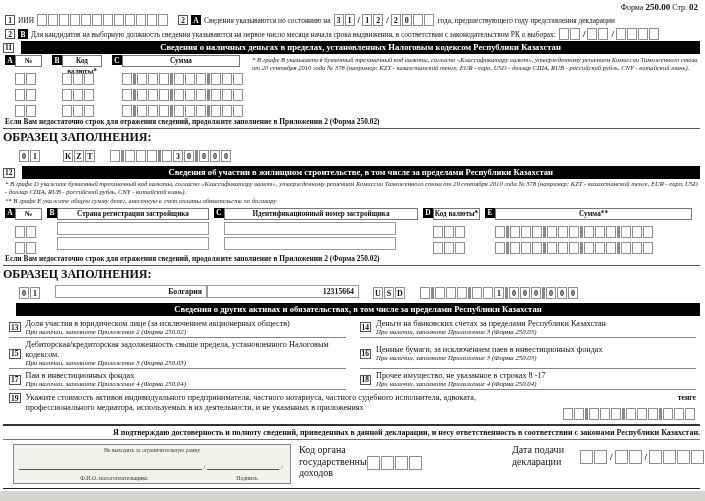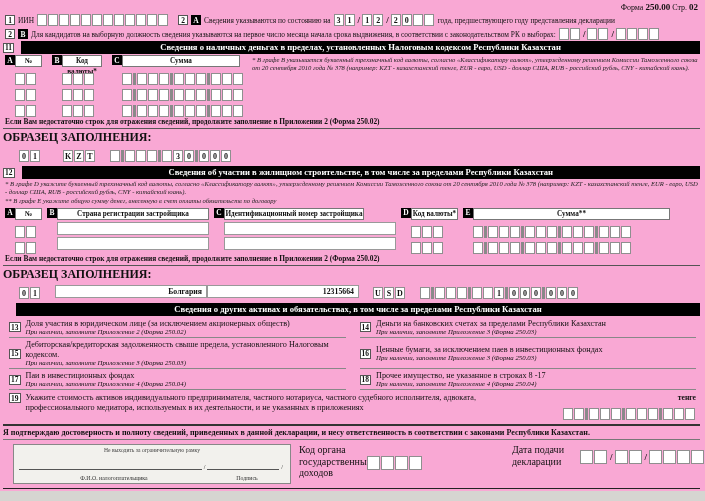--- a/index.html
+++ b/index.html
@@ -4,21 +4,21 @@
 <style>
   * { box-sizing: border-box; margin: 0; padding: 0; }
   html,body { width:705px; }
   body {
     font-family: "Liberation Serif", serif;
     background:#cfcecb;
     color:#111;
   }
   .page {
     position:relative; width:705px; height:501px;
-    background:#f9a8d4; padding:2px 5px 0 3px; overflow:hidden;
+    background:#ffffff; padding:2px 5px 0 3px; overflow:hidden;
     border-bottom:10px solid #d6d5d1;
   }
   .form-id { text-align:right; font-size:8px; padding-right:2px; }
   .form-id b { font-size:9px; }
   .hrow { display:flex; align-items:center; gap:3px; font-size:7.4px; margin:2px 0 1px 2px; white-space:nowrap; }
   .numbox {
     display:inline-flex; align-items:center; justify-content:center;
     min-width:10px; height:10px; padding:0 1px; border:1px solid #555;
     background:#fff; font-weight:bold; font-size:7.5px; flex:none;
   }
@@ -57,21 +57,21 @@
   .items-grid { display:grid; grid-template-columns:1fr 1fr; column-gap:14px; margin:0 4px 0 6px; }
   .item { display:flex; gap:5px; border-bottom:1px solid #888; padding:2px 0 2px 0; align-items:center; }
   .item .numbox { margin-top:1px; }
   .item-title { font-size:8.2px; line-height:1.15; }
   .item-note { font-style:italic; font-size:6.8px; }
   .row19 { display:flex; gap:5px; margin:3px 4px 2px 6px; align-items:flex-start; }
   .row19-text { width:490px; font-size:8.2px; line-height:1.2; }
   .tenge-group { margin-left:auto; text-align:right; }
   .tenge-label { font-weight:bold; font-size:7.6px; margin-bottom:1px; }
   .confirmation { border-top:2px solid #333; margin-top:3px; padding:2px 0 2px 0;
-                  text-align:left; font-weight:bold; font-size:8px; }
+                  text-align:right; font-weight:bold; font-size:8px; }
   .bottom { border-top:1px solid #777; }
   .bottom-row { display:flex; padding:4px 0 4px 10px; align-items:flex-start; }
   .bottom-row + .bottom-row { border-top:1.5px solid #222; }
   .sigbox { position:relative; width:278px; height:40px; border:1px solid #888; background:#f2f1ed; flex:none; }
   .sig-frame-note { text-align:center; font-size:5.6px; color:#444; margin-top:2px; }
   .sig-line { position:absolute; bottom:13px; left:5px; right:5px; display:flex; align-items:flex-end; font-size:6px; }
   .sig-line .seg1 { flex:1; border-bottom:1px solid #555; height:6px; }
   .sig-line .seg2 { width:72px; border-bottom:1px solid #555; height:6px; }
   .sig-line .sl { padding:0 2px; }
   .sig-labels { position:absolute; bottom:2px; left:5px; right:5px; display:flex; font-size:5.8px; color:#333; }
@@ -183,21 +183,21 @@
       <span class="letterbox">B</span>
       <div class="colstack">
         <span class="colhead" style="width:152px">Страна регистрации застройщика</span>
         <span class="field" style="width:152px"></span>
         <span class="field" style="width:152px"></span>
       </div>
     </div>
     <div class="colgroup">
       <span class="letterbox">C</span>
       <div class="colstack">
-        <span class="colhead" style="width:140px">Идентификационный номер застройщика</span>
+        <span class="colhead" style="width:194px">Идентификационный номер застройщика</span>
         <span class="field" style="width:172px"></span>
         <span class="field" style="width:172px"></span>
       </div>
     </div>
     <div class="colgroup">
       <span class="letterbox">D</span>
       <div class="colstack">
         <span class="colhead" style="width:47px">Код валюты*</span>
         <span class="cellrow"><span class="cell"></span><span class="cell"></span><span class="cell"></span></span>
         <span class="cellrow"><span class="cell"></span><span class="cell"></span><span class="cell"></span></span>

